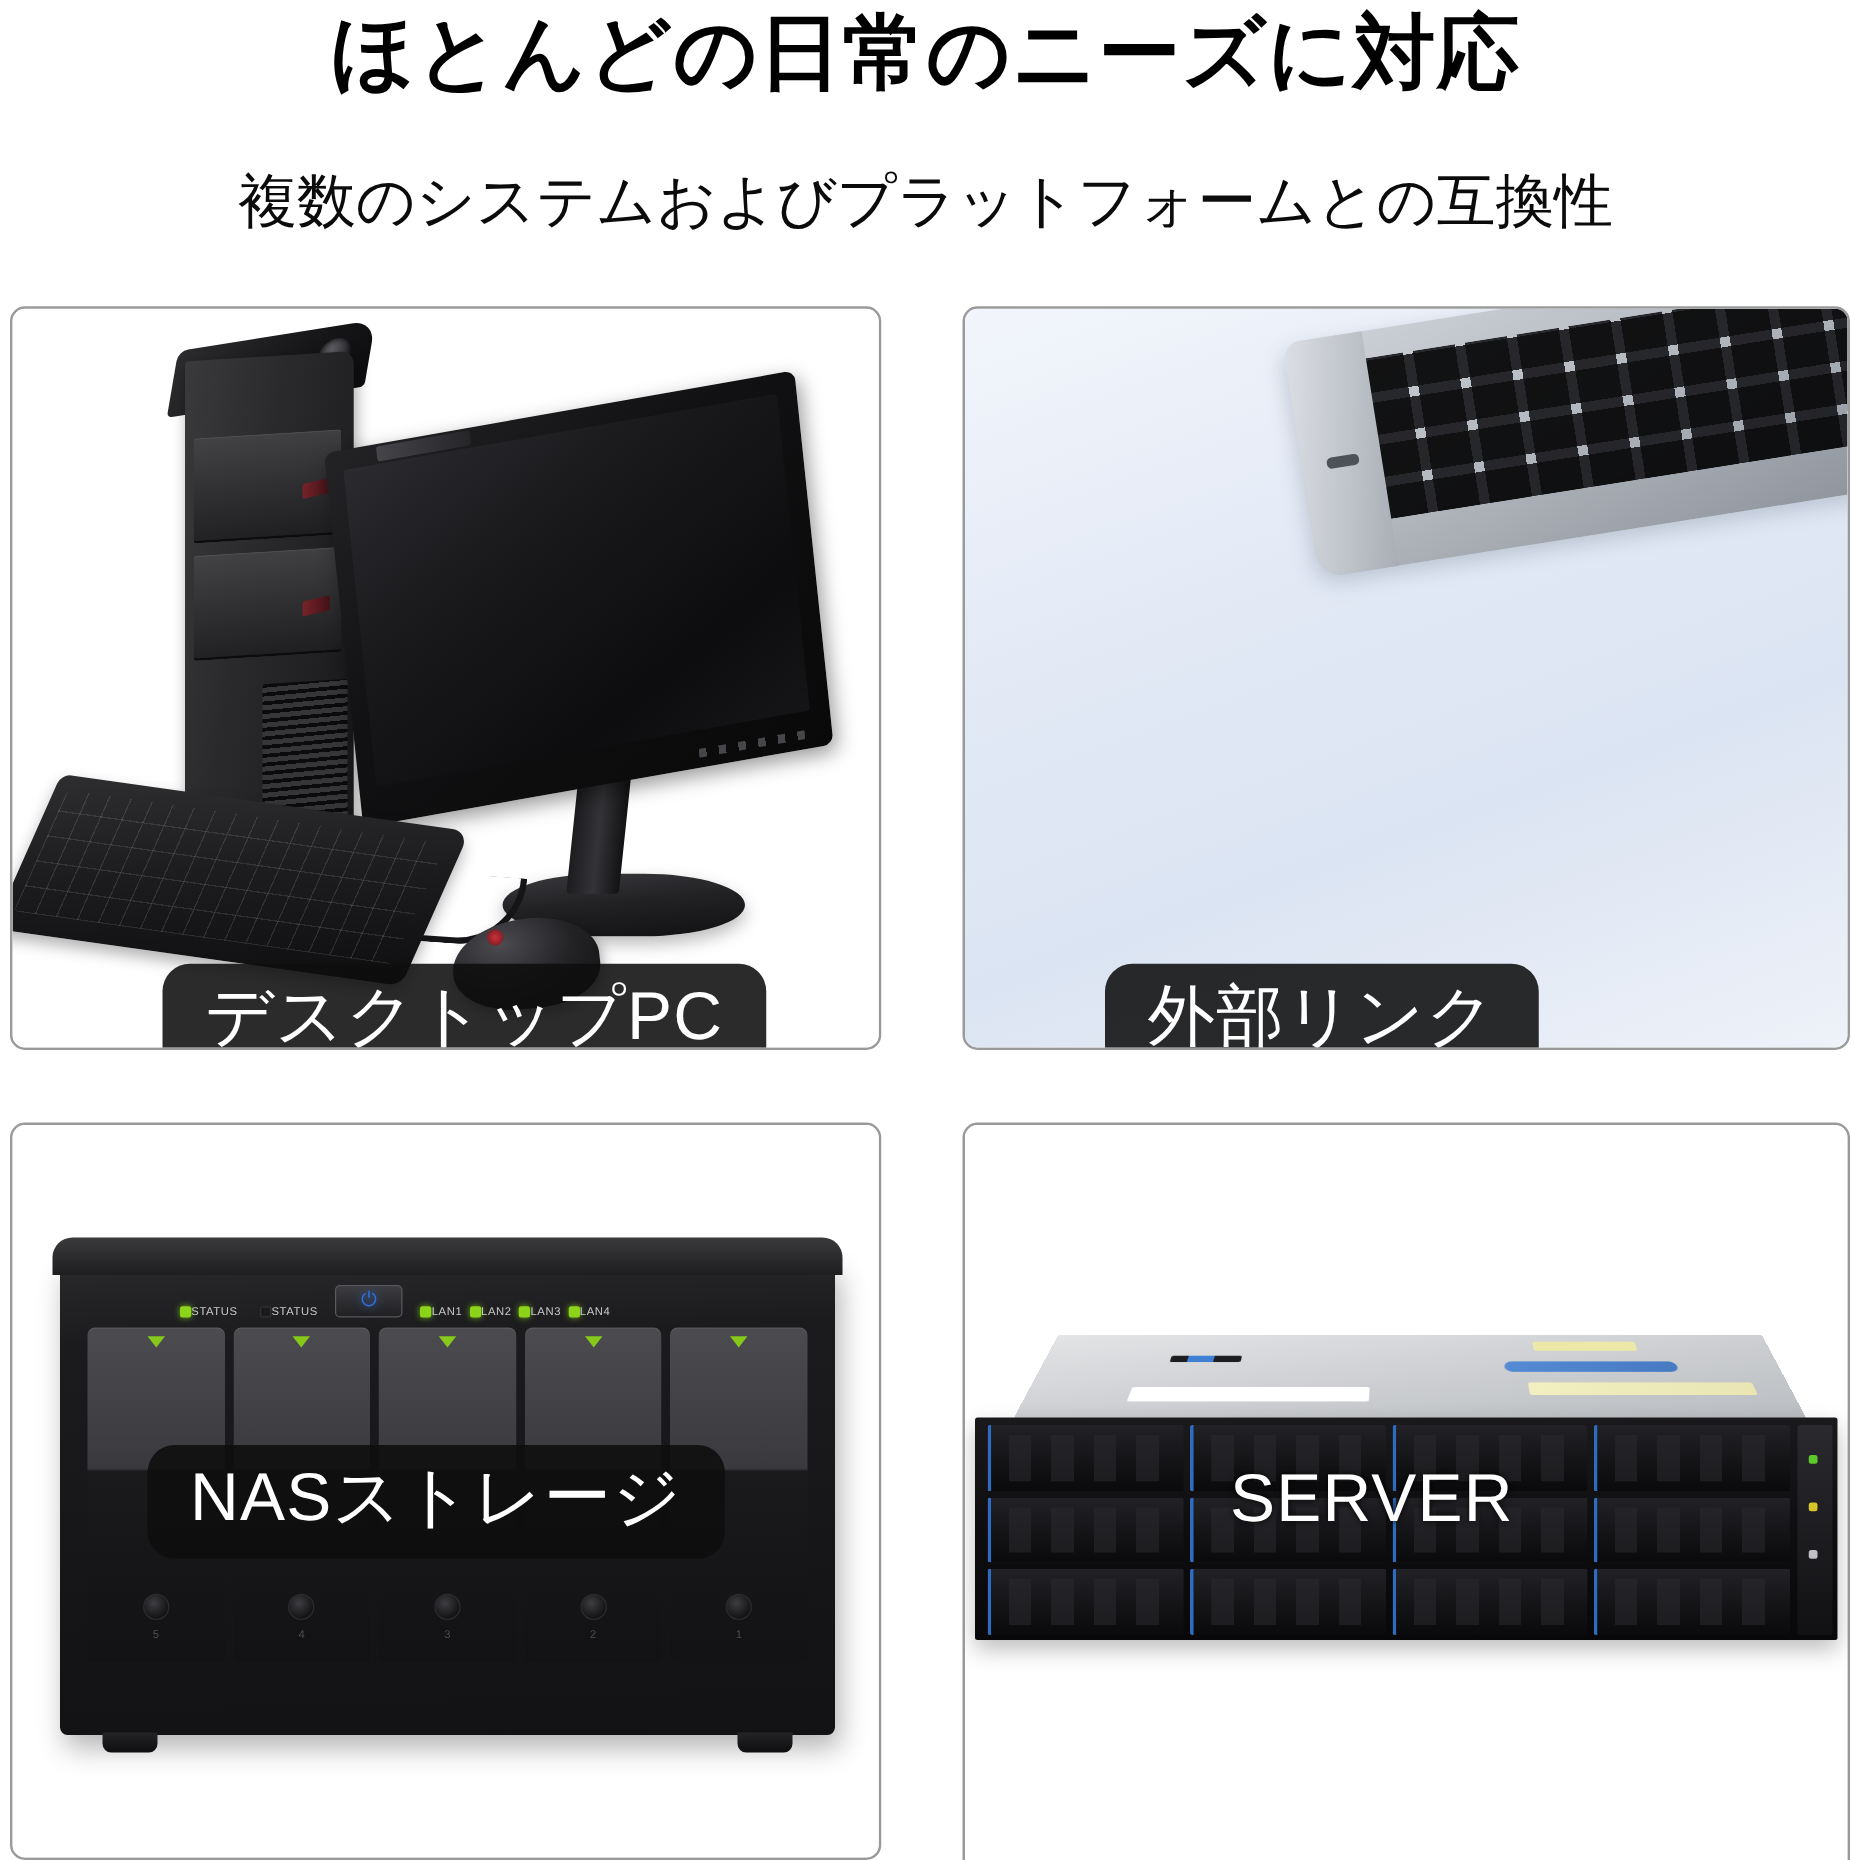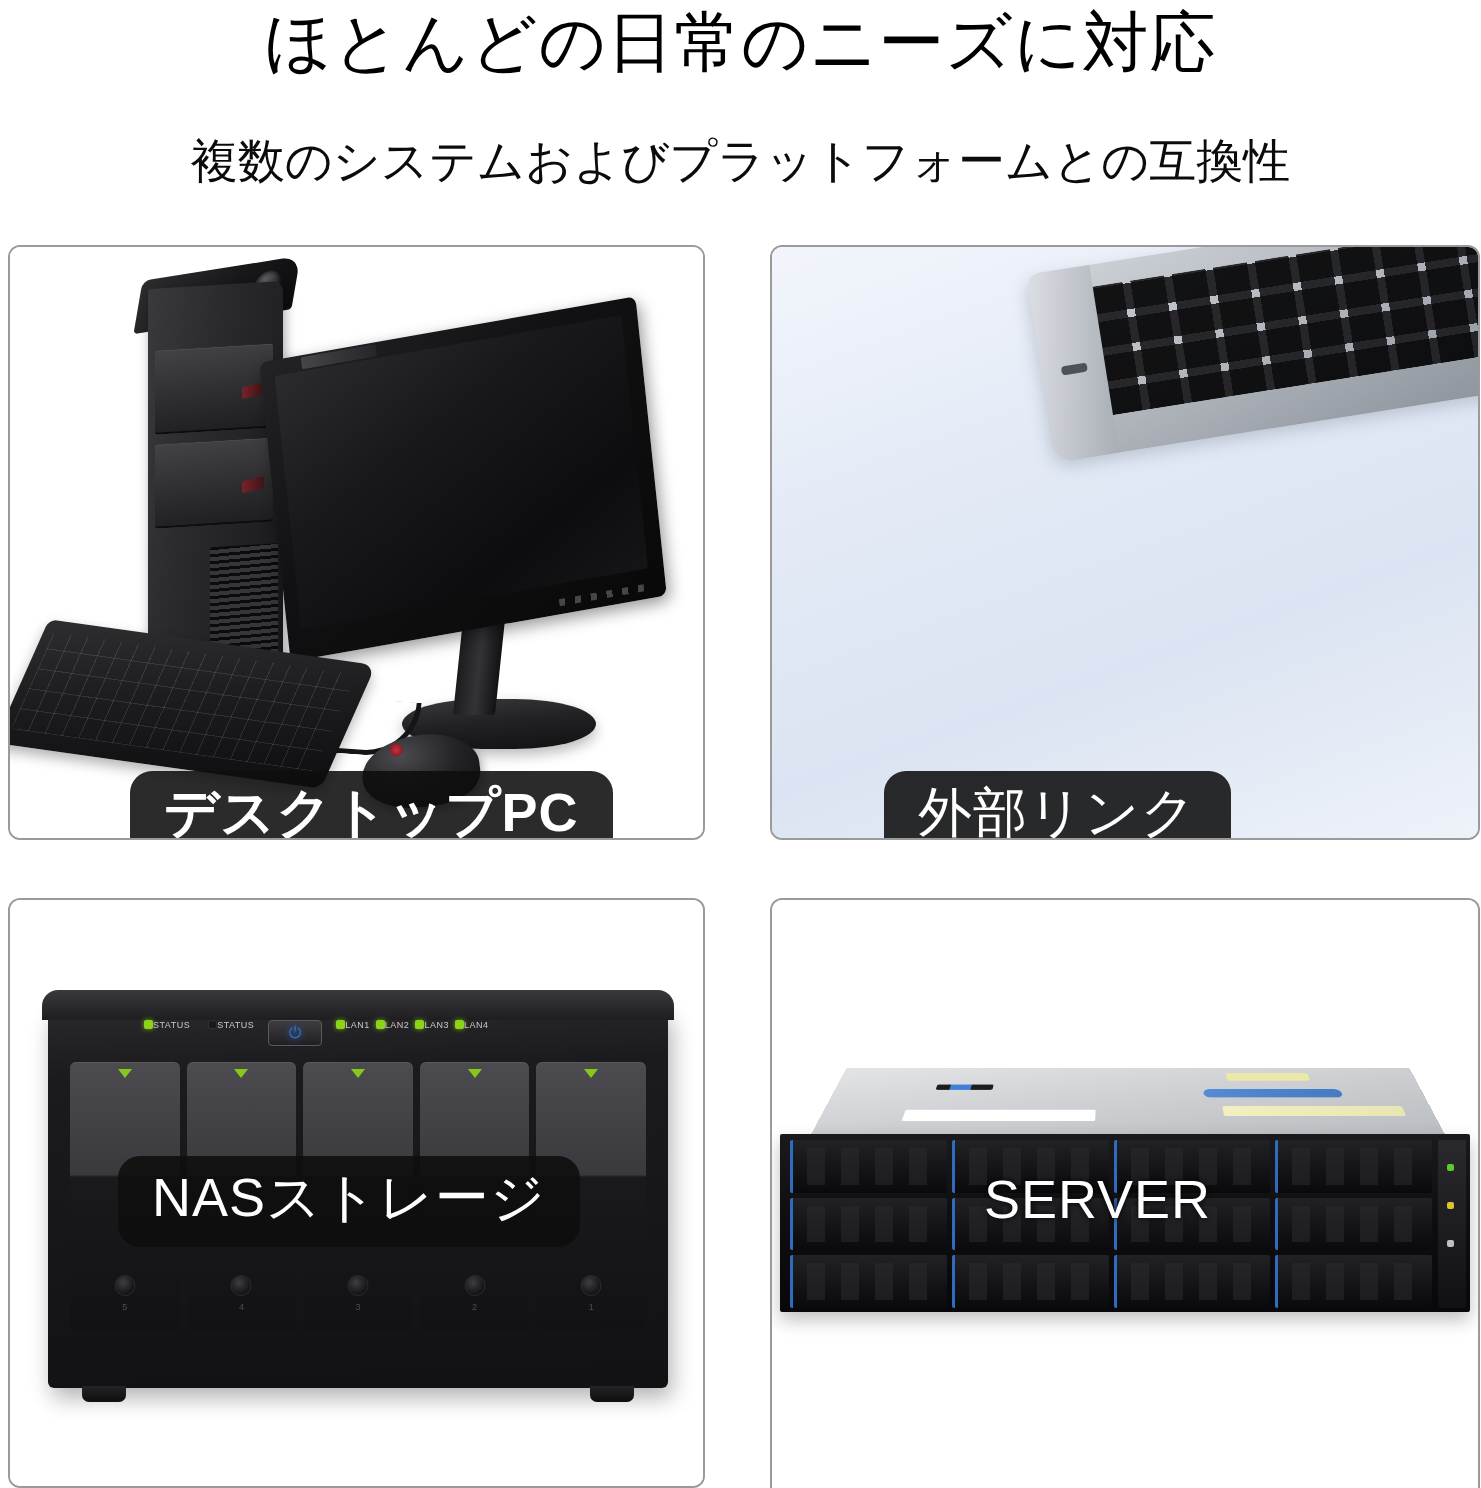--- a/index.html
+++ b/index.html
@@ -20,21 +20,21 @@
   }
 
   
   .headline {
     position: absolute;
     top: 2px;
     left: 0;
     width: 1481px;
     text-align: center;
     font-size: 66px;
-    font-weight: normal;
+    font-weight: bold;
     letter-spacing: 1px;
     color: #000000;
     line-height: 80px;
     white-space: nowrap;
   }
   .subhead {
     position: absolute;
     top: 130px;
     left: 0;
     width: 1481px;
@@ -49,21 +49,21 @@
   
   .grid { position: absolute; top: 245px; left: 8px; }
 
   .panel {
     position: absolute;
     border: 2px solid #9a9a9a;
     border-radius: 12px;
     overflow: hidden;
     background: #ffffff;
   }
-  .p1 { left: 0px;   top: 0px;   width: 697px; height: 595px; font-weight: bold; }
+  .p1 { left: 0px;   top: 0px;   width: 697px; height: 595px; }
   .p2 { left: 762px; top: 0px;   width: 710px; height: 595px; }
   .p3 { left: 0px;   top: 653px; width: 697px; height: 590px; }
   .p4 { left: 762px; top: 653px; width: 710px; height: 678px; }
 
   .scene { position: absolute; inset: 0; overflow: hidden; }
 
   
   .pill {
     position: absolute;
     display: flex;
@@ -240,21 +240,21 @@
     border-radius: 14px 14px 6px 6px;
     box-shadow: 4px 10px 22px rgba(0,0,0,0.30);
   }
   .nas-top {
     position: absolute; left: -6px; top: -16px; width: 632px; height: 30px;
     background: linear-gradient(180deg,#3a3a3d,#1e1e21);
     border-radius: 16px 16px 0 0;
   }
   .nas-front-bar {
     position: absolute; left: 96px; top: 14px; width: 430px; height: 34px;
-    display: flex; align-items: flex-start; gap: 0;
+    display: flex; align-items: flex-end; gap: 0;
     font-size: 9px; color: #cfcfd2; letter-spacing: .6px;
   }
   .led { width: 9px; height: 9px; border-radius: 2px; display: inline-block; }
   .led-green { background: #8bd419; box-shadow: 0 0 5px rgba(139,212,25,.8); }
   .led-off   { background: #1a1a1c; border: 1px solid #303033; }
   .lbl-sm { font-size: 9px; color: #c9c9cc; letter-spacing: .5px; }
   .pwr-btn {
     width: 54px; height: 26px;
     background: linear-gradient(180deg,#3d3d41,#202023);
     border: 1px solid #5a5a5e; border-radius: 4px;

